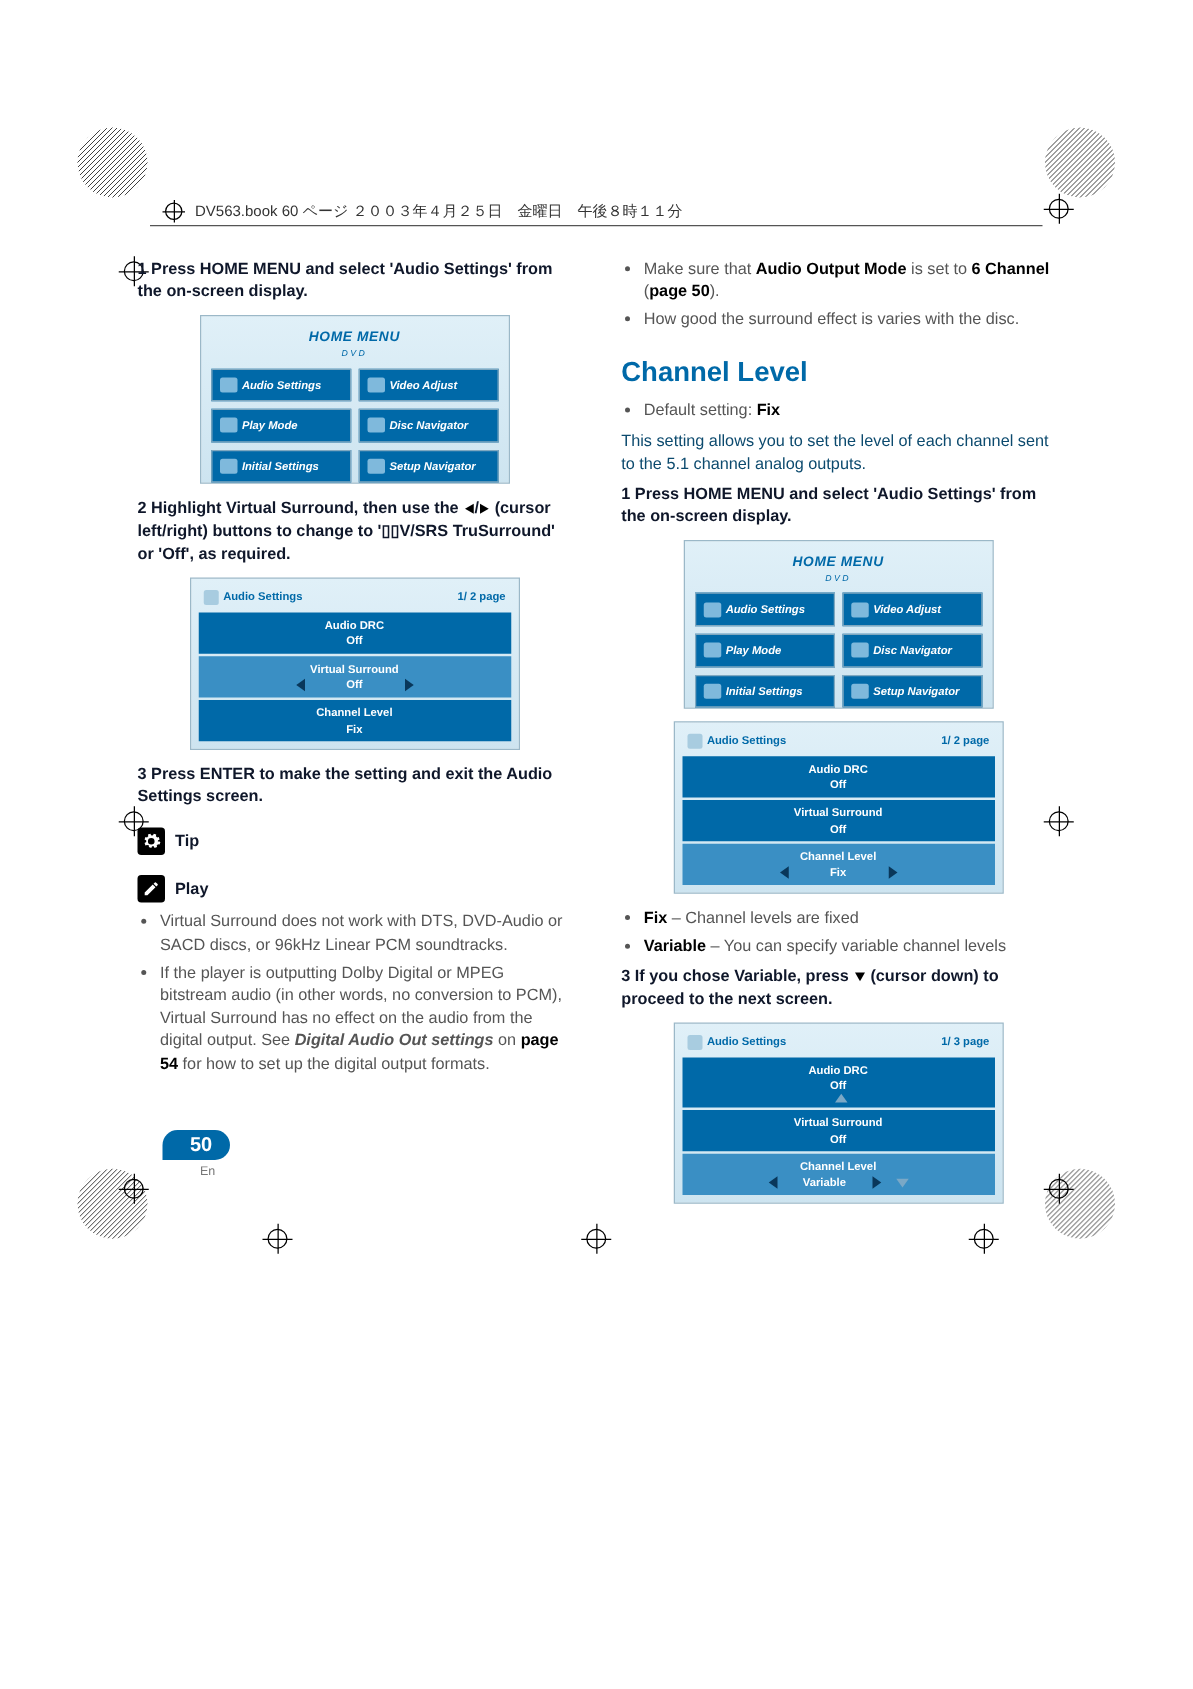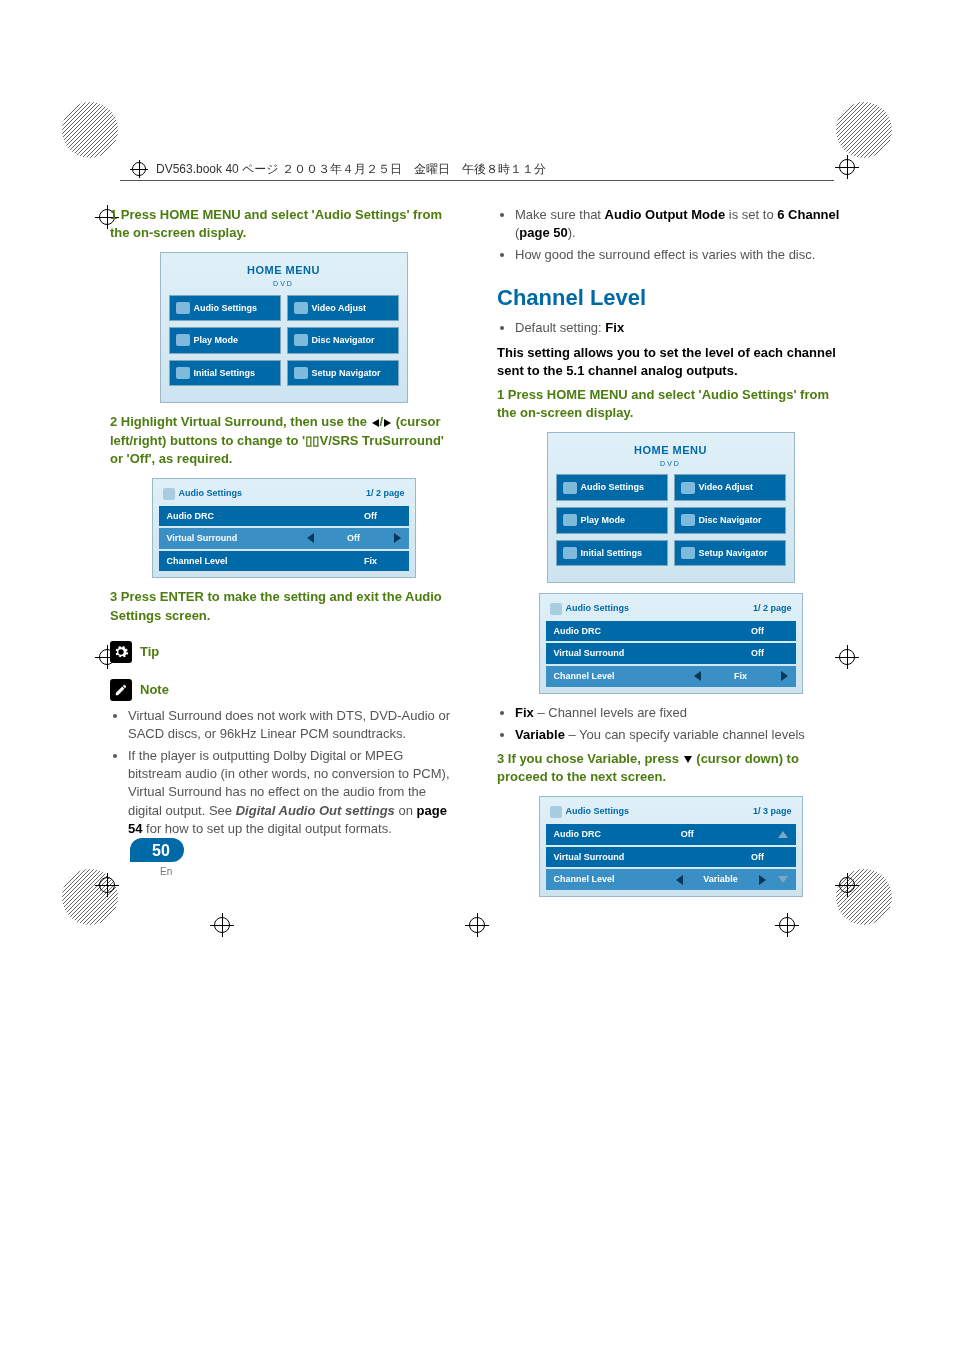--- a/index.html
+++ b/index.html
@@ -115,37 +115,38 @@
   }
   .col {
     flex: 1;
     font-size: 13px;
     line-height: 1.4;
   }
   .col p { margin: 6px 0; }
   .col ul { margin: 6px 0; padding-left: 18px; }
   .col li { margin: 4px 0; color: #555; }
   .col li .lead { color: #000; font-weight: bold; }
-  .bold { font-weight: bold; color: #4d7c0f; }
-  .gray { color: #000000; font-weight: bold; }
+  .bold { font-weight: bold; color: #0f172a; }
+  .gray { color: #0c4a6e; }
   .italic { font-style: italic; font-weight: bold; }
 
   h2 {
     color: #0069a8;
     font-size: 22px;
     margin: 18px 0 6px 0;
   }
 
   
   .menu-box {
     margin: 10px auto;
     width: 230px;
     background: linear-gradient(#e0f0f8, #cde4f0);
     border: 1px solid #9bb8c8;
-    padding: 10px 8px 16px 8px;
+    padding: 10px 8px 0 8px;
+    font-style: italic;
   }
   .menu-title {
     text-align: center;
     color: #0069a8;
     font-size: 11px;
     font-weight: bold;
     margin-bottom: 6px;
     letter-spacing: 0.5px;
   }
   .menu-title .sub {
@@ -200,20 +201,21 @@
   .settings-row {
     display: flex;
     justify-content: space-between;
     align-items: center;
     background: #0069a8;
     color: #fff;
     font-size: 9px;
     font-weight: bold;
     padding: 4px 8px;
     margin-top: 2px;
+    flex-direction: column;
   }
   .settings-row.sel {
     background: #3a8fc4;
   }
   .settings-row .val {
     color: #fff;
     font-weight: bold;
     min-width: 60px;
     text-align: center;
   }
@@ -330,21 +332,21 @@
 <div class="reg-mark" style="bottom:30px;right:155px">
     <span class="circ"></span>
   </div>
 
 <div class="page">
 
   <div class="top-meta">
     <span class="mini-reg">
         <span class="c"></span>
       </span>
-    <span>DV563.book  40 ページ  ２００３年４月２５日　金曜日　午後８時１１分</span>
+    <span>DV563.book  60 ページ  ２００３年４月２５日　金曜日　午後８時１１分</span>
   </div>
   <div class="hline-top"></div>
 
 
   <div class="columns">
 
     <div class="col">
       <p class="bold">1    Press HOME MENU and select 'Audio Settings' from the on-screen display.</p>
 
       <div class="menu-box">
@@ -417,21 +419,21 @@
         </span>
         <span class="bold">Tip</span>
       </div>
 
       <div class="note-head">
         <span class="note-icon">
           <svg viewBox="0 0 24 24" fill="#fff">
               <path d="M3 17.25V21h3.75L17.81 9.94l-3.75-3.75L3 17.25zM20.71 7.04a1 1 0 000-1.41l-2.34-2.34a1 1 0 00-1.41 0l-1.83 1.83 3.75 3.75 1.83-1.83z"></path>
             </svg>
         </span>
-        <span class="bold">Note</span>
+        <span class="bold">Play</span>
       </div>
       <ul>
         <li>Virtual Surround does not work with DTS, DVD-Audio or SACD discs, or 96kHz Linear PCM soundtracks.</li>
         <li>
           <span>If the player is outputting Dolby Digital or MPEG bitstream audio (in other words, no conversion to PCM), Virtual Surround has no effect on the audio from the digital output. See </span><span class="italic">Digital Audio Out settings</span><span> on </span><span class="lead">page 54</span><span> for how to set up the digital output formats.</span>
         </li>
       </ul>
     </div>
 
     <div class="col">

